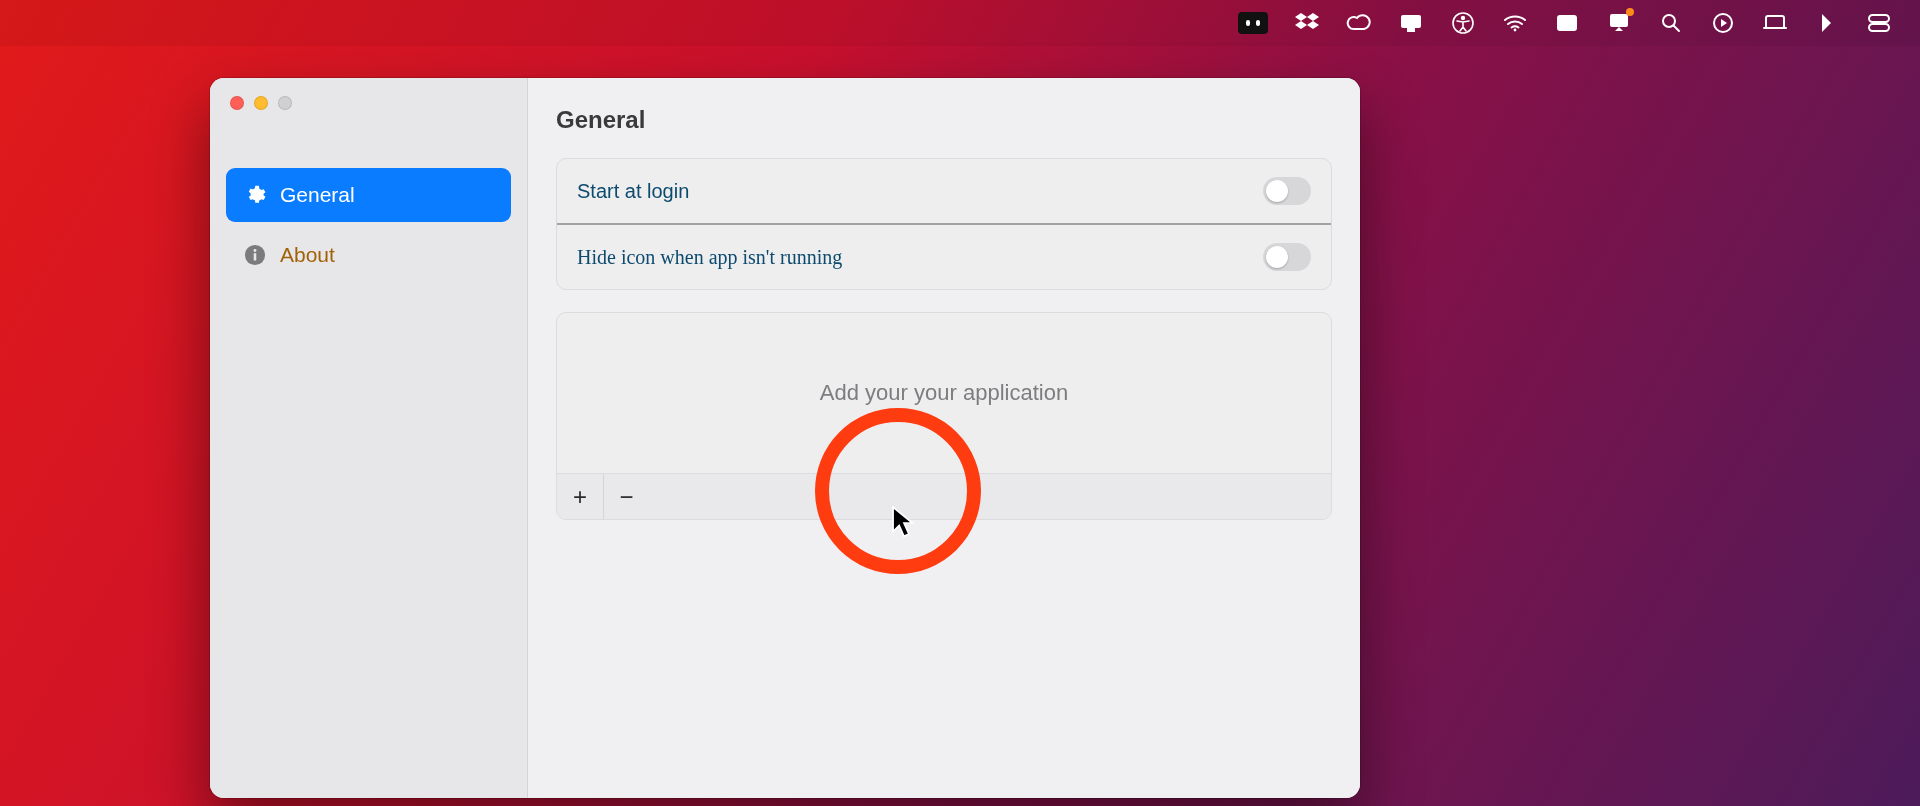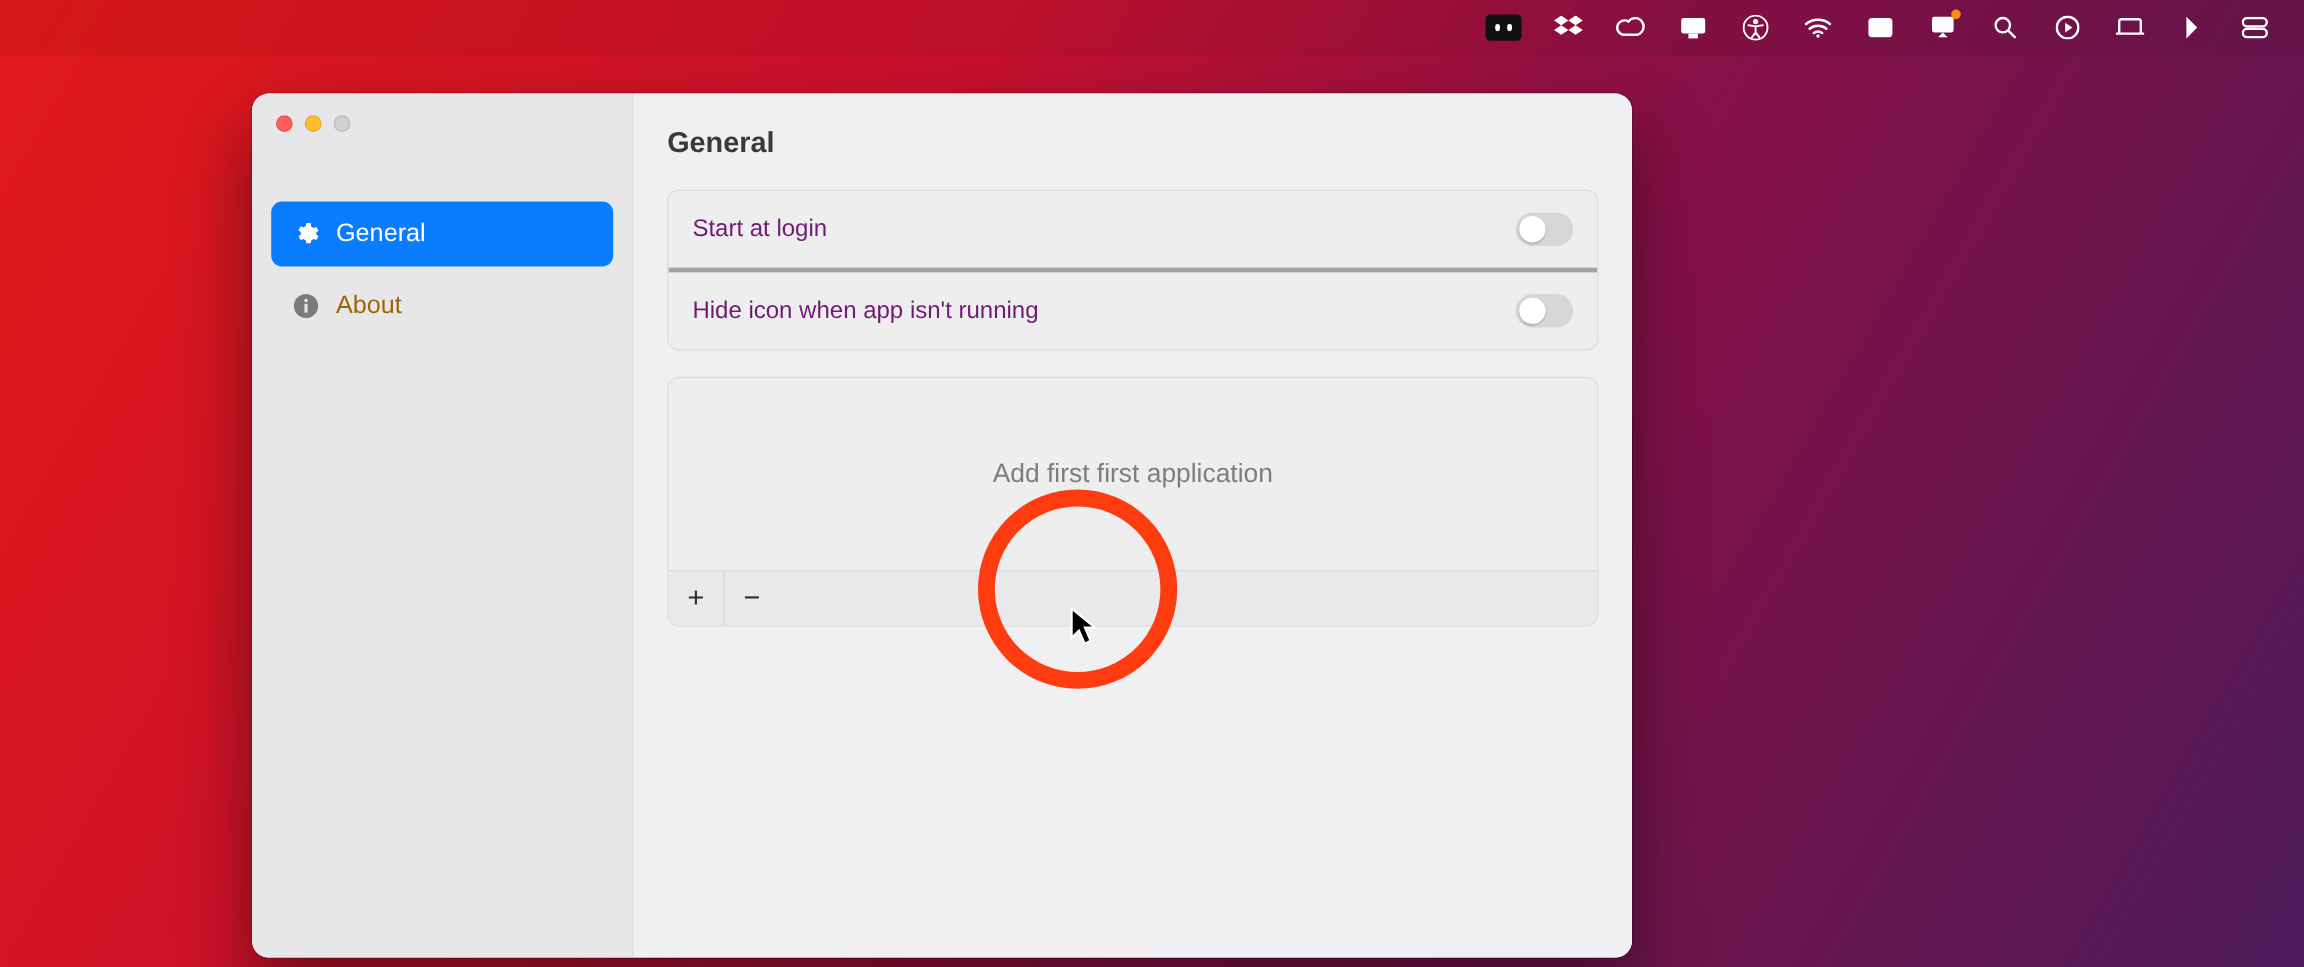--- a/index.html
+++ b/index.html
@@ -104,23 +104,23 @@
       border: 1px solid #dcdcde;
       border-radius: 10px;
       overflow: hidden;
     }
     .row {
       display: flex;
       align-items: center;
       justify-content: space-between;
       padding: 18px 20px;
       font-size: 20px;
-      color: #701a75;
-    }
-    .row + .row { border-top: 4px solid #a3a3a3; }
+      color: #0c4a6e;
+    }
+    .row + .row { border-top: 2px solid #a3a3a3; font-family: Liberation Serif, serif; }
 
     .switch {
       width: 48px; height: 28px;
       background: #d7d7da;
       border-radius: 14px;
       position: relative;
     }
     .switch::after {
       content: "";
       position: absolute;
@@ -305,21 +305,21 @@
         <span>Start at login</span>
         <div class="switch"></div>
       </div>
       <div class="row">
         <span>Hide icon when app isn't running</span>
         <div class="switch"></div>
       </div>
     </div>
 
     <div class="apps-panel">
-      <div class="apps-empty">Add first first application</div>
+      <div class="apps-empty">Add your your application</div>
       <div class="apps-footer">
         <div class="pm-btn">
           <span>+</span>
         </div>
         <div class="pm-btn">
           <span>−</span>
         </div>
       </div>
     </div>
 

